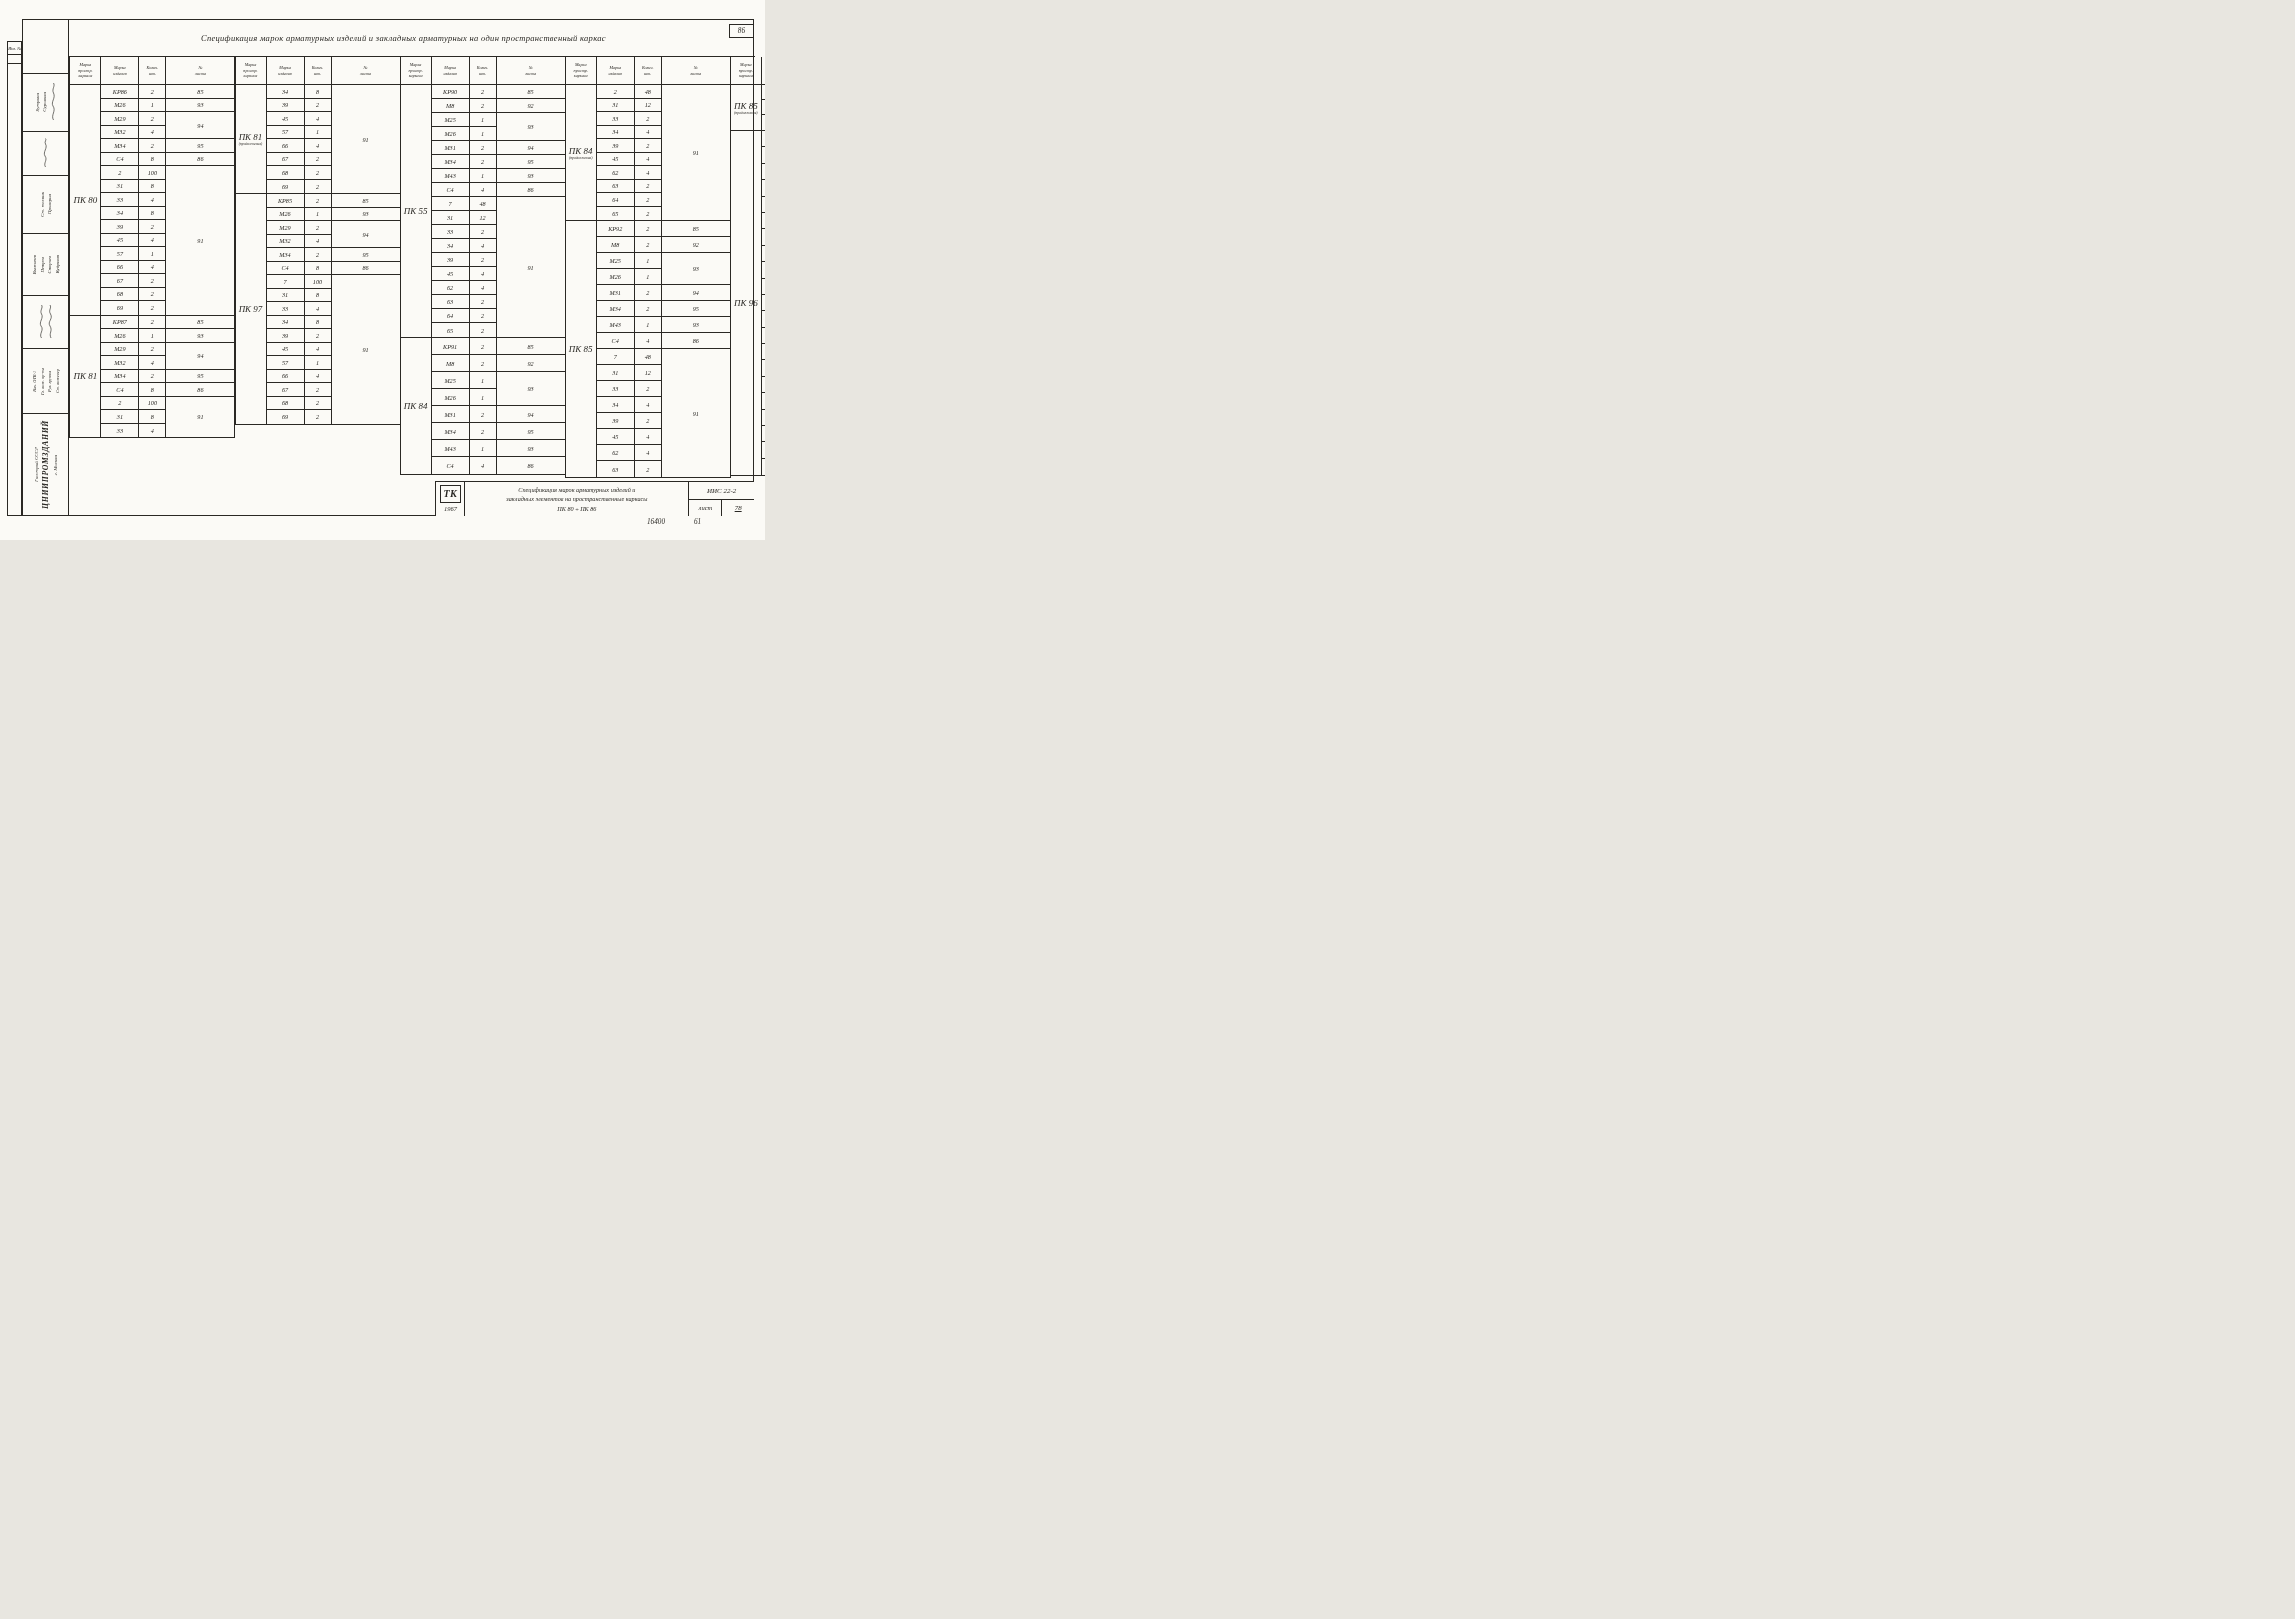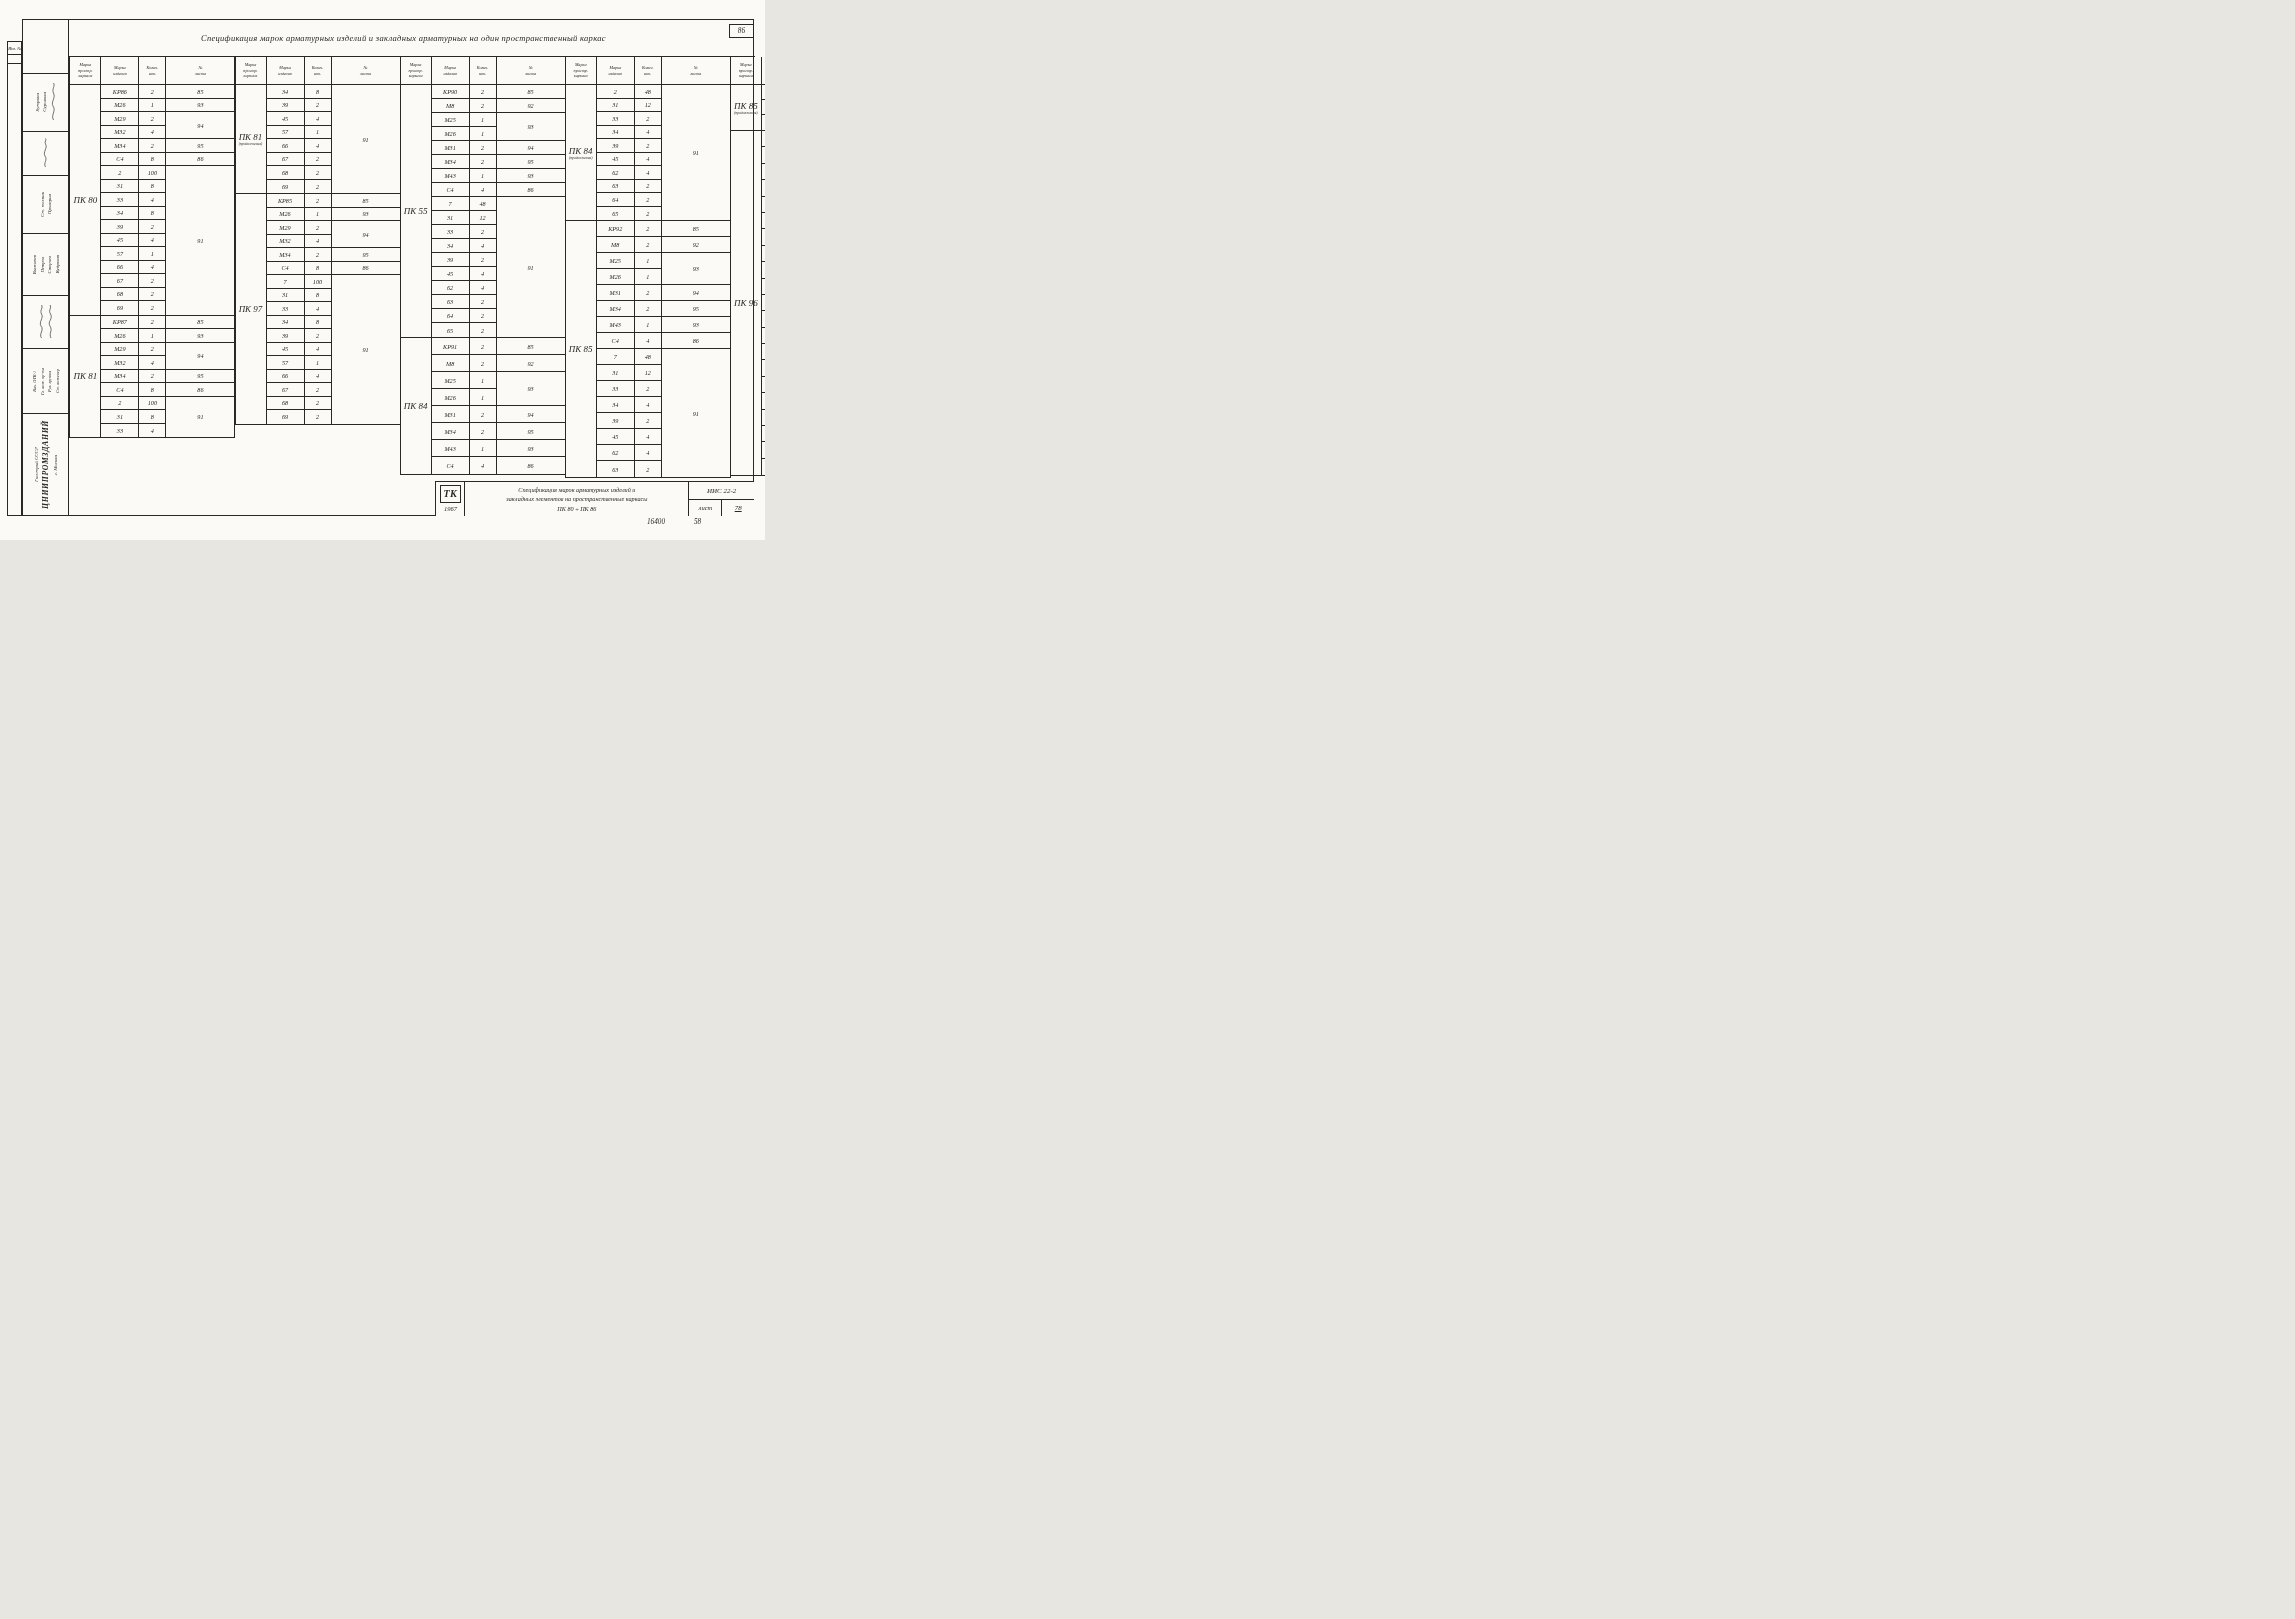--- a/index.html
+++ b/index.html
@@ -562,17 +562,17 @@
           <div class="tb-sheetlabel">лист</div>
           <div class="tb-sheetnum">78</div>
         </div>
       </div>
     </div>
 
   </div>
 
   <div class="footer-notes">
     <span>16400</span>
-    <span>58</span>
+    <span>61</span>
   </div>
 
 </div>
 
 
 </body></html>

